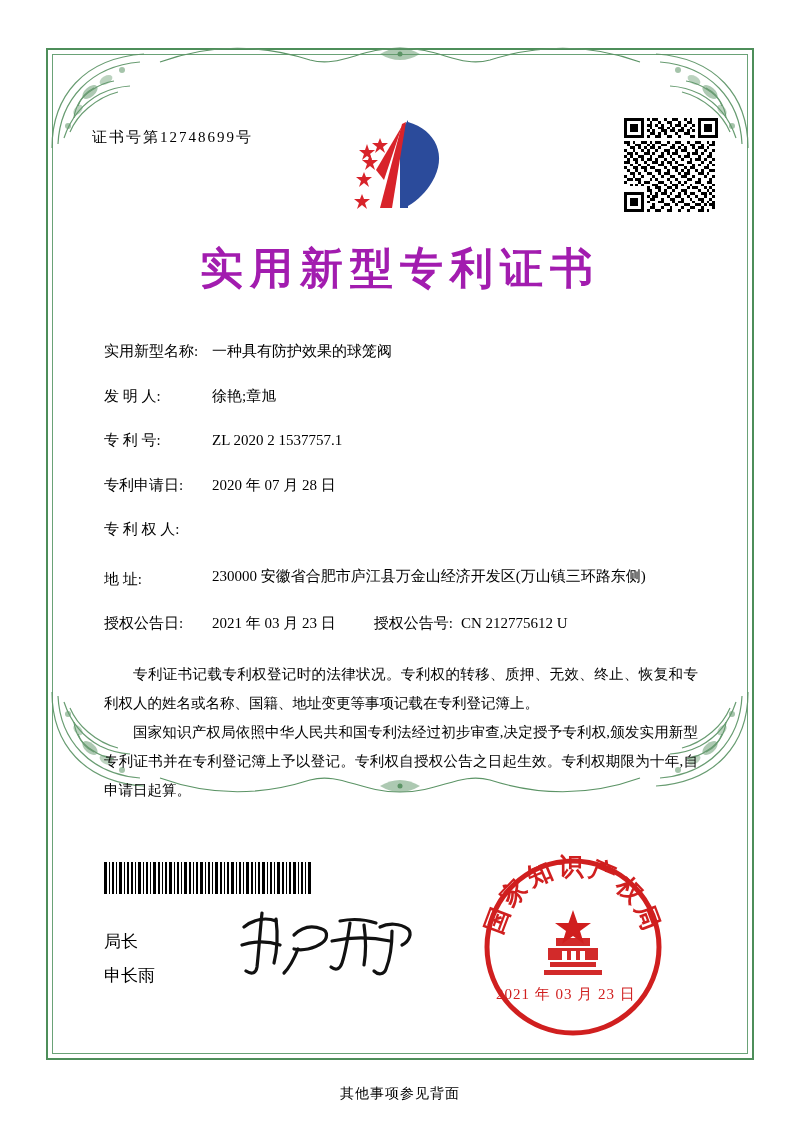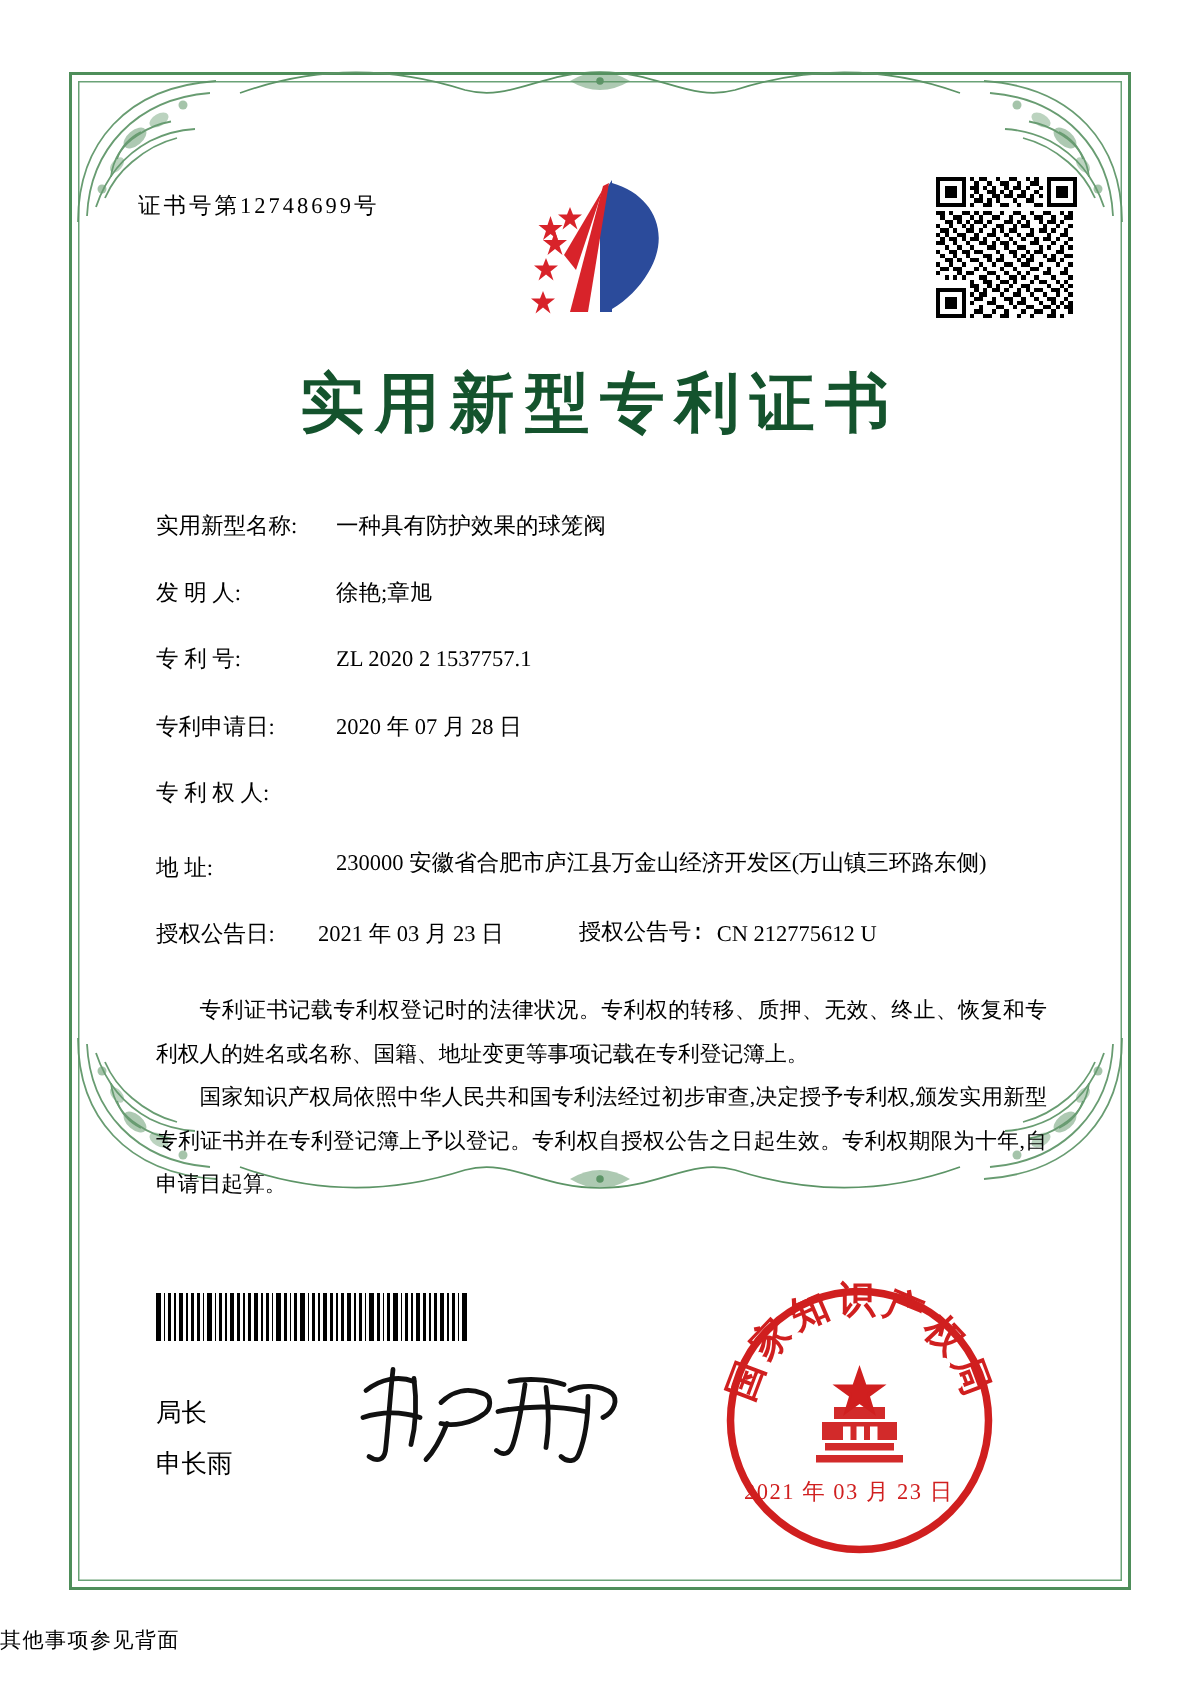--- a/index.html
+++ b/index.html
@@ -85,21 +85,21 @@
   }
   .qr svg { width: 100%; height: 100%; display: block; }
 
   .title {
     position: absolute;
     left: 0; right: 0; top: 240px;
     text-align: center;
     font-size: 43px;
     font-weight: 700;
     letter-spacing: 7px;
-    color: #14532d;
+    color: #a21caf;
     font-family: "Liberation Serif", "DejaVu Serif", serif;
   }
 
   
   .fields {
     position: absolute;
     left: 104px; top: 340px;
     width: 600px;
     font-size: 15px;
     color: #000;
@@ -110,27 +110,26 @@
     margin-bottom: 22px;
     line-height: 1.5;
   }
   .row .lbl {
     width: 108px;
     flex: none;
     white-space: nowrap;
   }
   .row .val {
     flex: 1;
-    margin-left: 12px;
   }
 
   .row.addr .val { line-height: 1.85; }
 
   .row.two { margin-bottom: 18px; }
-  .row.two .col2-lbl { margin-left: 50px; white-space: nowrap; font-family: Liberation Mono, monospace; }
+  .row.two .col2-lbl { margin-left: 38px; white-space: nowrap; }
 
   
   .paras {
     position: absolute;
     left: 104px; top: 660px;
     width: 594px;
     font-size: 14.5px;
     line-height: 2.0;
     color: #000;
     text-align: justify;
@@ -181,21 +180,21 @@
   .page-no {
     position: absolute;
     left: 0; right: 0; top: 1036px;
     text-align: center;
     font-size: 14px;
     color: #000;
   }
   .footnote {
     position: absolute;
     left: 0; right: 0; top: 1085px;
-    text-align: left;
+    text-align: center;
     font-size: 14px;
     color: #000;
     letter-spacing: 1px;
   }
 </style>
 </head>
 <body>
 
 <div class="certificate">
 

